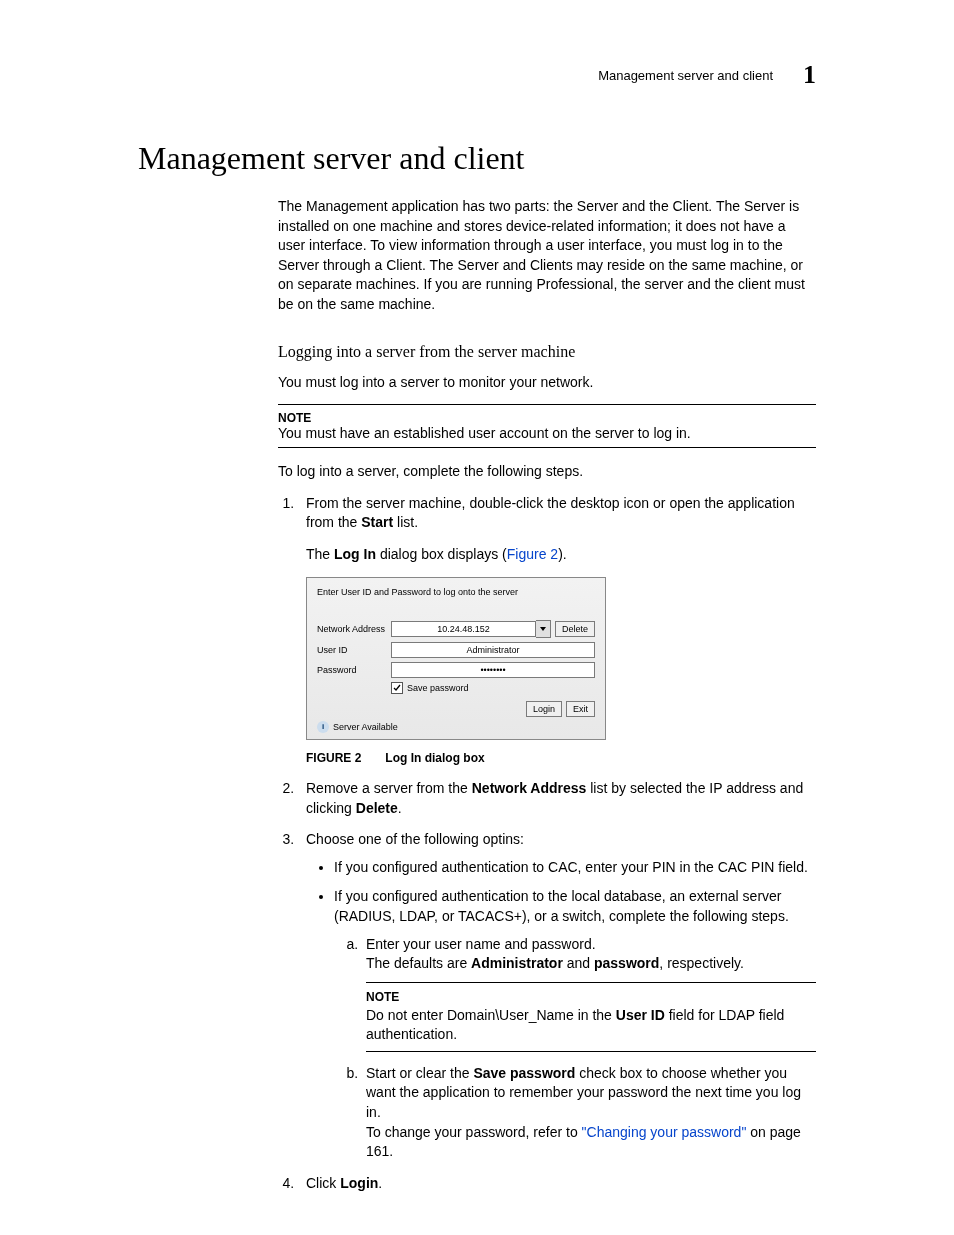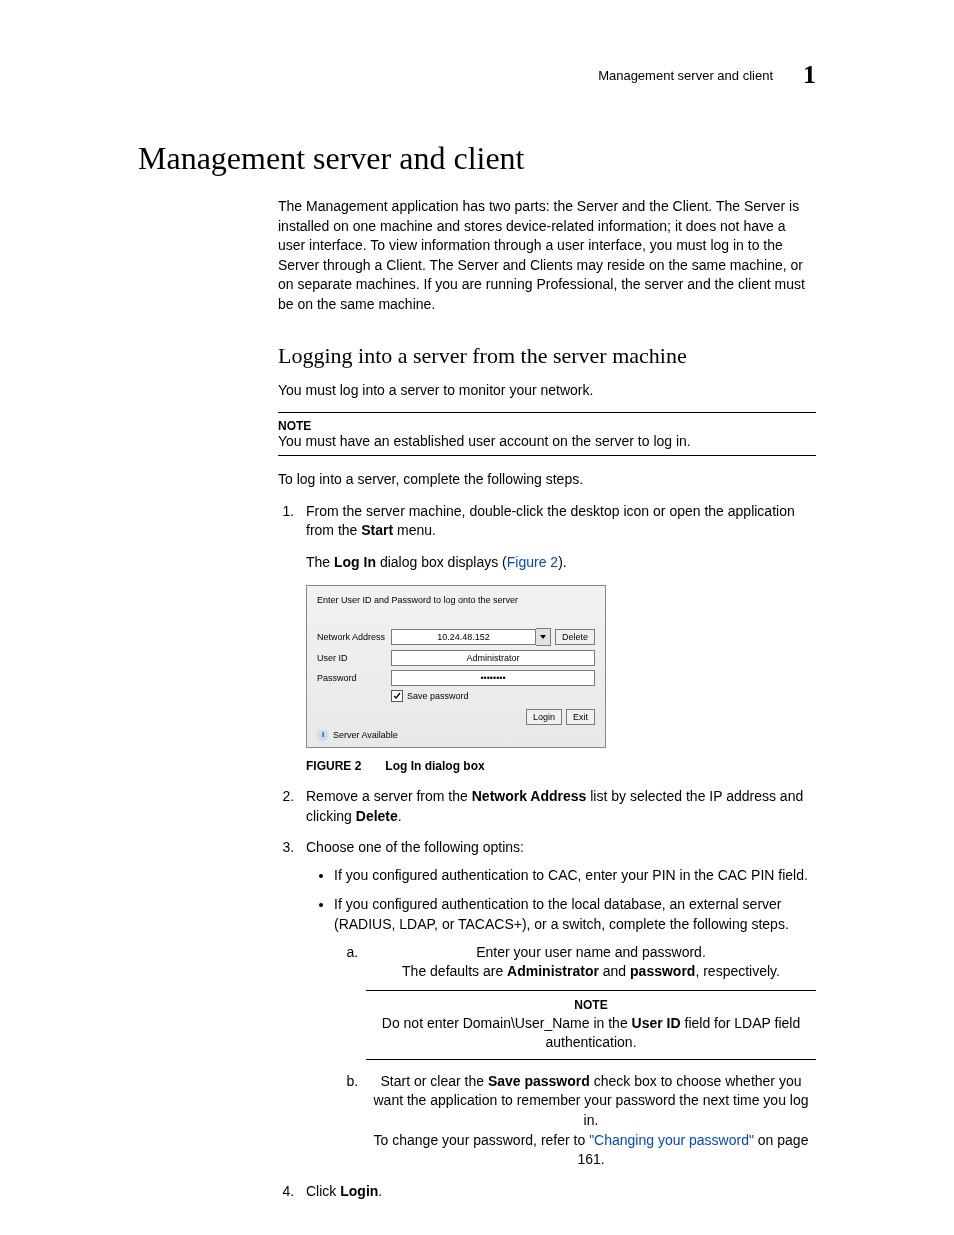--- a/index.html
+++ b/index.html
@@ -42,21 +42,21 @@
   .body-indent {
     margin-left: 140px;
   }
   p {
     margin: 0 0 12px 0;
     line-height: 1.4;
   }
   h2.subtitle {
     font-family: Georgia, 'Times New Roman', serif;
     font-weight: normal;
-    font-size: 22px;
+    font-size: 16px;
     margin: 28px 0 12px 0;
   }
   .note-block {
     border-top: 1px solid #000;
     border-bottom: 1px solid #000;
     padding: 6px 0;
     margin: 10px 0 14px 0;
   }
   .note-label {
     font-weight: bold;
@@ -83,21 +83,20 @@
   }
   ol.substeps {
     list-style-type: lower-alpha;
     margin: 8px 0 0 0;
     padding-left: 28px;
   }
   ol.substeps > li {
     padding-left: 4px;
     margin-bottom: 12px;
     line-height: 1.4;
-    text-align: center;
   }
   .bold { font-weight: bold; }
   .italic { }
   .link { color: #0645cc; }
   .fig {
     margin: 12px 0 10px 0;
   }
   .fig-caption {
     font-size: 12px;
     font-weight: bold;
@@ -208,21 +207,21 @@
     <div class="note-block">
       <div class="note-label">NOTE</div>
       <div>You must have an established user account on the server to log in.</div>
     </div>
 
     <p>To log into a server, complete the following steps.</p>
 
     <ol class="steps">
 
       <li>
-        <span>From the server machine, double-click the desktop icon or open the application from the </span><span class="bold">Start</span><span> menu.</span>
+        <span>From the server machine, double-click the desktop icon or open the application from the </span><span class="bold">Start</span><span> list.</span>
         <p style="margin-top:12px;">
           <span>The </span><span class="bold">Log In</span><span> dialog box displays (</span><span class="link">Figure 2</span><span>).</span>
         </p>
 
         <div class="fig">
           <div class="dialog">
             <div class="prompt">Enter User ID and Password to log onto the server</div>
 
             <div class="row">
               <div class="lbl">Network Address</div>

